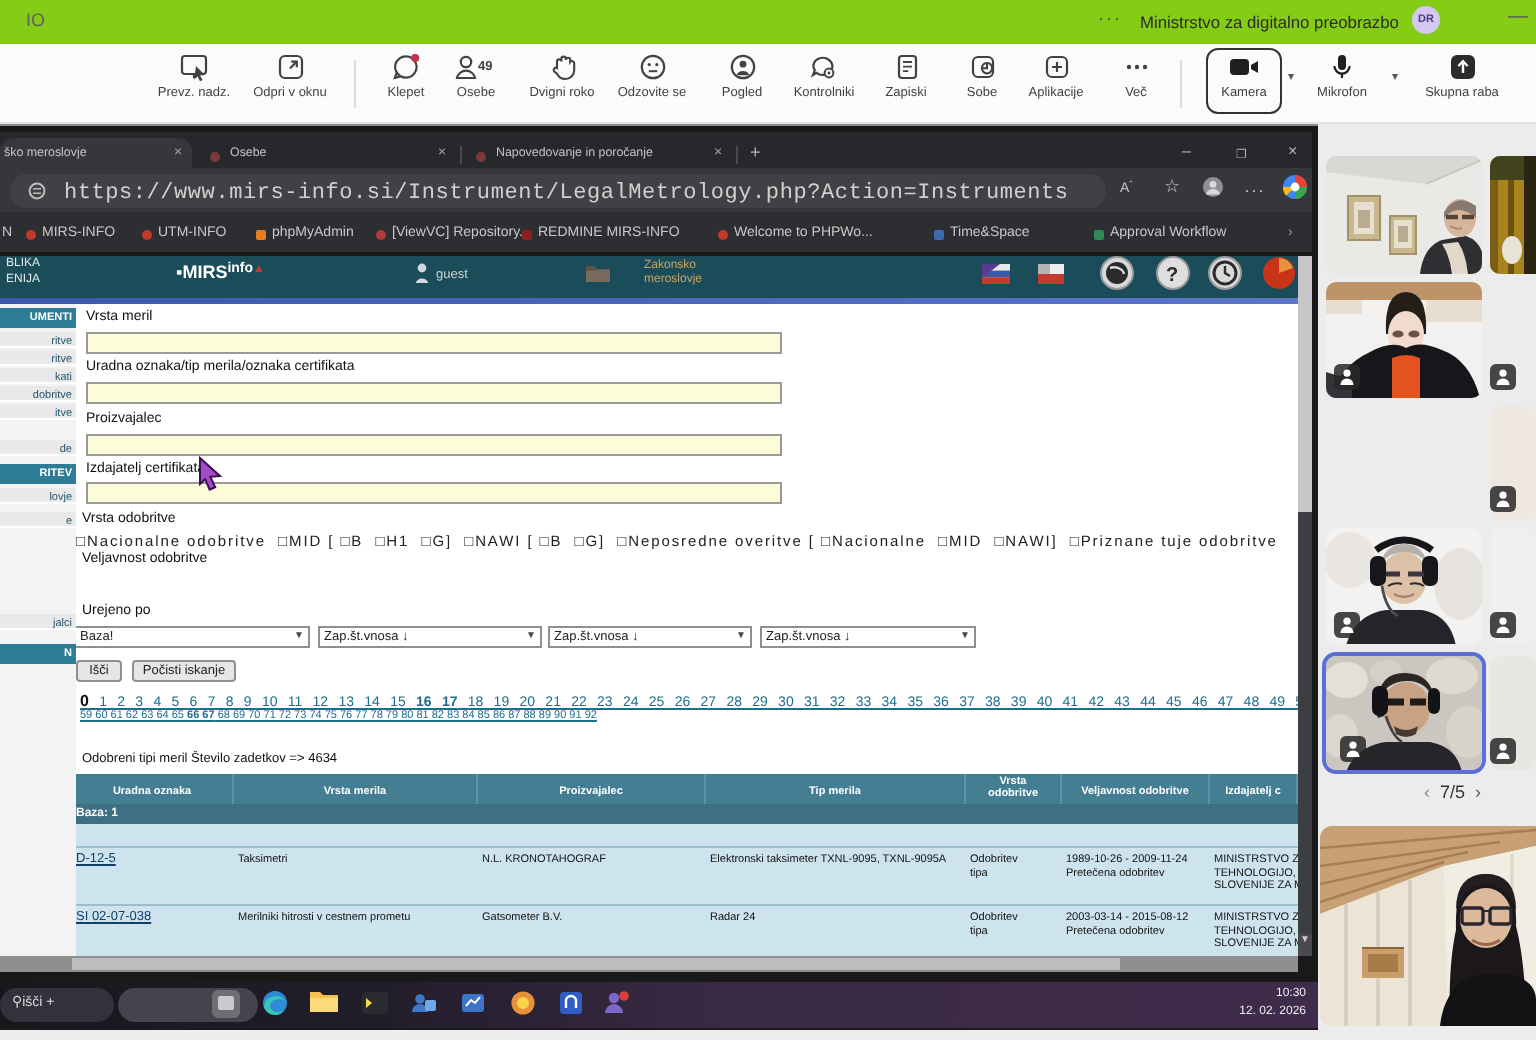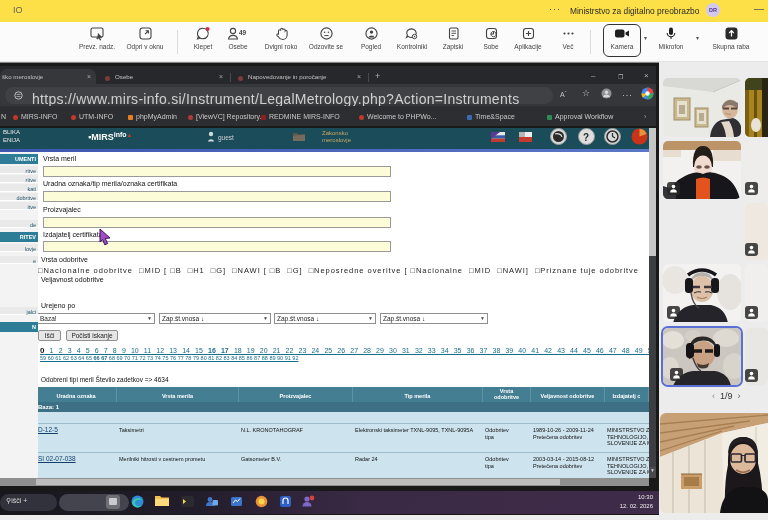--- a/index.html
+++ b/index.html
@@ -1,20 +1,20 @@
 <!DOCTYPE html>
 <html><head>
 <meta charset="utf-8">
 <style>
 *{margin:0;padding:0;box-sizing:border-box;}
 html,body{width:768px;height:520px;overflow:hidden;background:#eeeeee;font-family:"Liberation Sans",sans-serif;}
 .abs{position:absolute;}
 #root{position:relative;width:768px;height:520px;}
 
-#titlebar{left:0;top:0;width:768px;height:22px;background:#fde047;}
+#titlebar{left:0;top:0;width:768px;height:22px;background:#84cc16;}
 #titlebar .io{left:13px;top:5px;font-size:9px;color:#616161;}
 #titlebar .dots{left:549px;top:4px;font-size:9px;color:#424242;letter-spacing:1px;}
 #titlebar .title{left:570px;top:6px;font-size:8.4px;color:#2b2b2b;}
 #titlebar .avatar{left:706px;top:3px;width:14px;height:14px;border-radius:50%;background:#d3c8ef;color:#4b3a86;font-size:5.5px;font-weight:bold;text-align:center;line-height:14px;}
 #titlebar .minim{left:754px;top:3px;font-size:10px;color:#555;}
 
 #toolbar{left:0;top:22px;width:768px;height:40px;background:#fbfbfb;border-bottom:1px solid #e3e3e3;}
 .tbtn{position:absolute;top:4px;width:56px;text-align:center;}
 .tbtn svg{display:block;margin:0 auto;}
 .tbtn .lbl{display:block;margin-top:2px;font-size:6.5px;color:#424242;white-space:nowrap;}
@@ -27,21 +27,21 @@
 
 #tabbar{left:0;top:3px;width:656px;height:18px;background:#27282b;}
 .tab{position:absolute;top:3px;height:15px;font-size:6.2px;color:#c3c3c3;}
 #tab1{left:0;width:96px;background:#36373b;border-radius:7px 7px 0 0;}
 .tabx{position:absolute;top:4px;font-size:7px;color:#a8a8a8;}
 .tabfav{position:absolute;top:7px;width:5px;height:5px;border-radius:50%;background:#7c3a3a;}
 .tabsep{position:absolute;top:7px;width:1px;height:9px;background:#4a4a4a;}
 .winctl{position:absolute;top:5px;font-size:8px;color:#b5b5b5;}
 #urlrow{left:0;top:21px;width:656px;height:22px;background:#36373b;}
 #urlpill{position:absolute;left:5px;top:3px;width:548px;height:17px;border-radius:9px;background:#404145;}
-#urltext{position:absolute;left:27px;top:4px;font-size:14px;letter-spacing:.28px;color:#d0d0d0;white-space:nowrap;}
+#urltext{position:absolute;left:27px;top:4px;font-size:11px;letter-spacing:.28px;color:#d0d0d0;white-space:nowrap;font-family:Liberation Mono, monospace;}
 .uricon{position:absolute;top:4px;font-size:9px;color:#c8c8c8;}
 #bmbar{left:0;top:43px;width:656px;height:20px;background:#2d2e31;}
 .bm{position:absolute;top:7px;font-size:7px;color:#c9c9c9;white-space:nowrap;}
 .bmdot{position:absolute;top:9px;width:5px;height:5px;border-radius:50%;}
 
 #page{left:0;top:65px;width:656px;height:350px;background:#ffffff;overflow:hidden;}
 #phead{position:absolute;left:0;top:-2px;width:656px;height:23px;background:#1a4c59;}
 #blueline{position:absolute;left:0;top:21px;width:656px;height:3px;background:linear-gradient(90deg,#3b57b0,#5a77c8);}
 #sidebar{position:absolute;left:0;top:24px;width:38px;height:326px;background:#f3f3f3;}
 .sbhead{position:absolute;left:0;width:38px;background:#2e7d96;color:#fff;font-size:5.5px;font-weight:bold;text-align:right;padding:2px 2px 0 0;}
@@ -578,21 +578,21 @@
         <path d="M34 35 q6 4 12 0 l-1 4 q-5 3 -10 0z" fill="#453a32"></path>
         <path d="M30 30 q3 10 8 13" stroke="#3e3e44" stroke-width="1.3" fill="none"></path>
       </svg>
  <div class="mute" style="left:7px;top:40px;">
         <svg width="9" height="9" viewBox="0 0 9 9">
           <circle cx="4.5" cy="2.6" r="1.8" fill="#fff"></circle>
           <path d="M1.2 8.5 a3.3 3.3 0 0 1 6.6 0z" fill="#fff"></path>
         </svg>
       </div>
 </div>
-<div id="pgnav" class="abs"><span style="color:#8a8a8a;">‹</span>&nbsp;&nbsp;<span>1/9</span>&nbsp;&nbsp;<span style="color:#555;">›</span></div>
+<div id="pgnav" class="abs"><span style="color:#8a8a8a;">‹</span>&nbsp;&nbsp;<span>7/5</span>&nbsp;&nbsp;<span style="color:#555;">›</span></div>
 
 <div class="tile" style="left:660px;top:413px;width:108px;height:100px;border-radius:6px 0 0 6px;">
  <svg width="108" height="100">
         <rect width="108" height="100" fill="#efe9df"></rect>
  <path d="M0 0 H108 V10 L62 20 L0 44z" fill="#c7a075"></path>
  <path d="M0 11 L108 2 M0 20 L90 8 M0 29 L74 13 M0 38 L62 18" stroke="#a87f52" stroke-width="1.3" fill="none"></path>
  <path d="M0 44 L62 20 L64 100 L0 100z" fill="#ebe4d7"></path>
  <path d="M13 39 V100 M29 33 V100 M45 27 V100" stroke="#d6cdbe" stroke-width="1.8"></path>
  <path d="M62 20 L108 10 V100 H64z" fill="#f2ede3"></path>
  <path d="M96 14 V100" stroke="#ddd5c6" stroke-width="1.5"></path>

